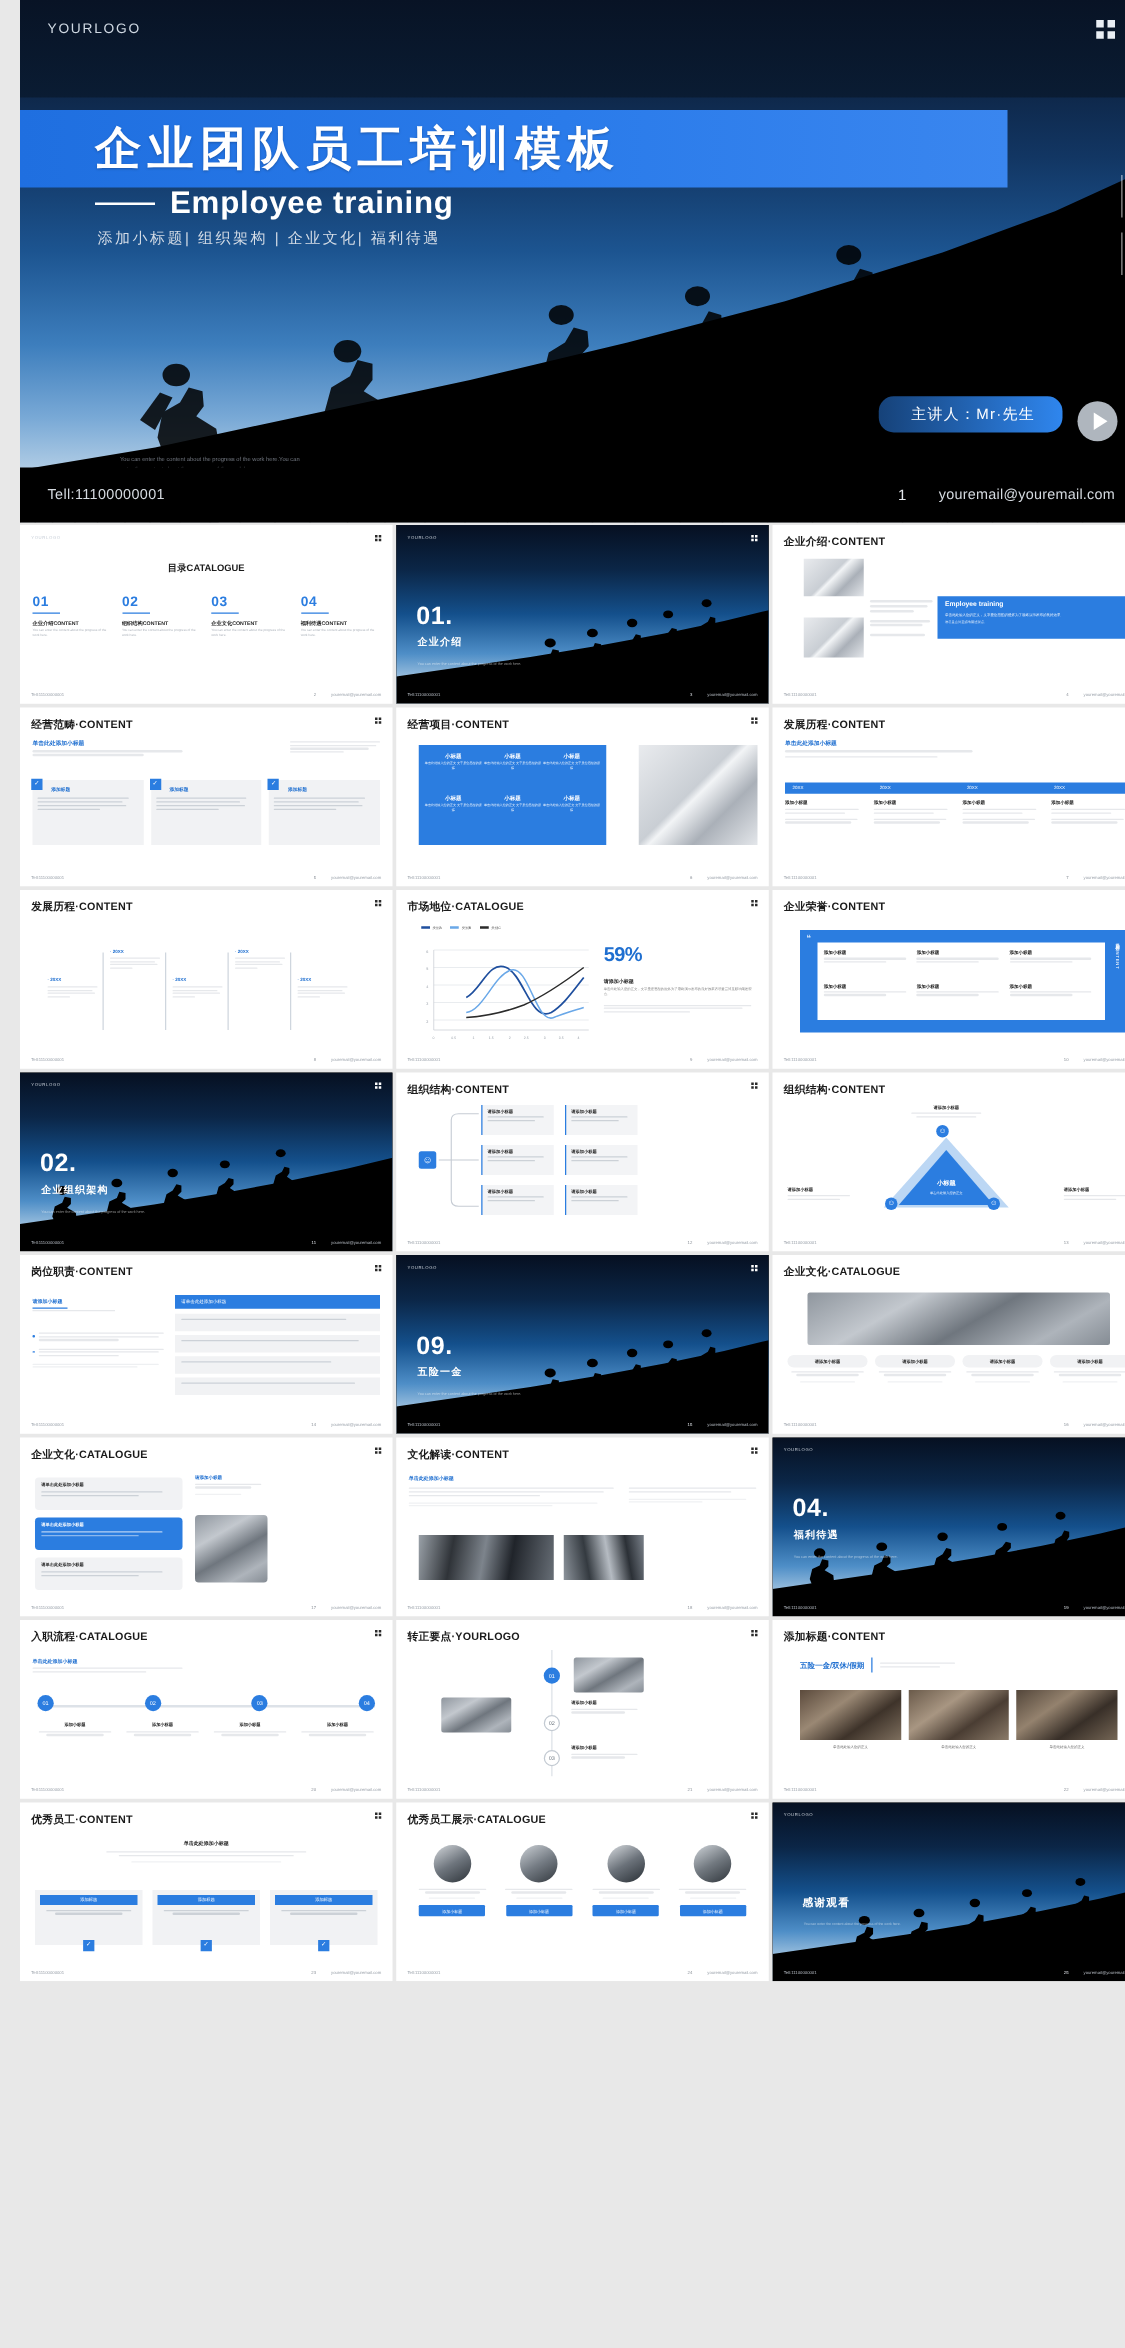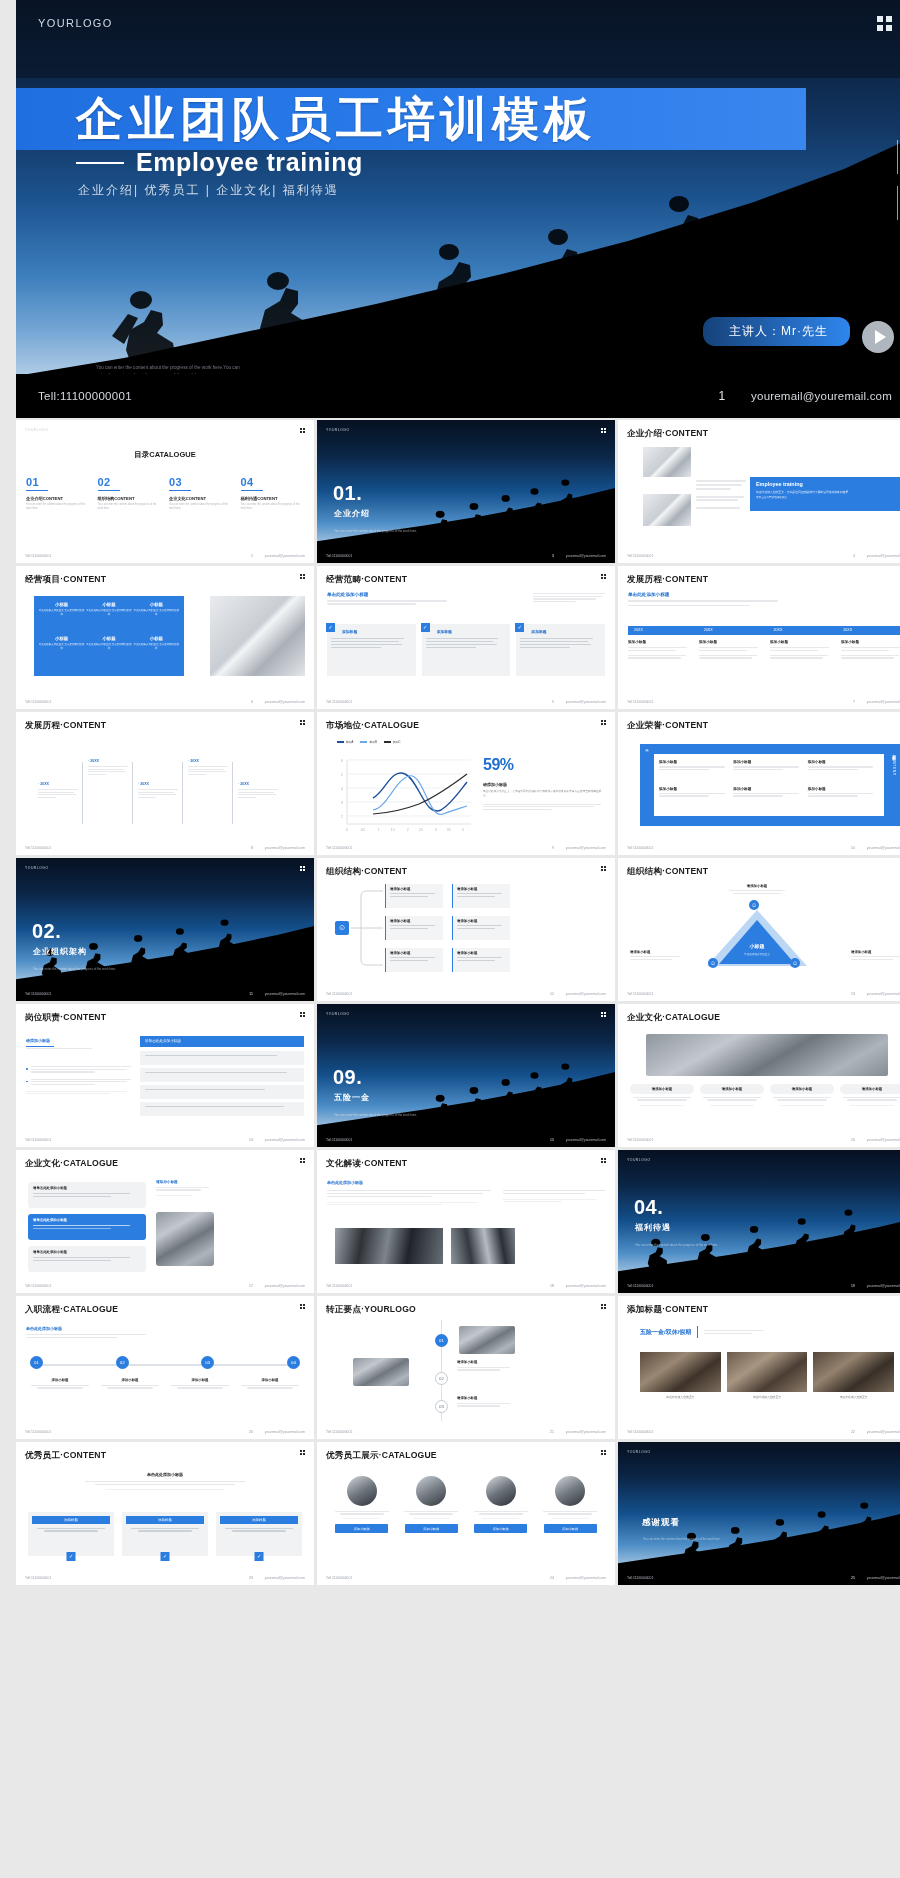--- a/index.html
+++ b/index.html
@@ -55,21 +55,21 @@
     position: absolute; top: 16px; right: 24px;
     display: grid; grid-template-columns: 6px 6px; grid-template-rows: 6px 6px; gap: 3px;
   }
   .grid-icon i { background: #e9eef4; display: block; }
   .title-band {
     position: absolute; top: 88px; left: 0; width: 790px; height: 62px;
     background: linear-gradient(to right, #1f6fe0 0%, #2a7bea 55%, #3a86ef 100%);
   }
   .title-cn {
     position: absolute; top: 90px; left: 60px;
-    font-size: 47px; color: #fff; letter-spacing: 5px; font-weight: 700;
+    font-size: 37px; color: #fff; letter-spacing: 5px; font-weight: 700;
     line-height: 58px;
     text-shadow: 0 1px 2px rgba(0,0,0,.25);
   }
   .subtitle-row {
     position: absolute; top: 148px; left: 60px;
     display: flex; align-items: center; gap: 12px;
   }
   .sub-dash { width: 48px; height: 2px; background: #fff; display: inline-block; }
   .subtitle-en { font-size: 25px; color: #fff; font-weight: 700; letter-spacing: .6px; }
   .hero-nav {
@@ -221,21 +221,21 @@
         <i></i>
       </div>
 
     <div class="title-band"></div>
     <div class="title-cn">企业团队员工培训模板</div>
 
     <div class="subtitle-row">
       <span class="sub-dash"></span>
       <span class="subtitle-en">Employee training</span>
     </div>
-    <div class="hero-nav"><span>企业介绍|  优秀员工  |  企业文化|  福利待遇</span></div>
+    <div class="hero-nav"><span>添加小标题|  组织架构  |  企业文化|  福利待遇</span></div>
 
     <div class="hero-ticks">
         <i></i>
         <i></i>
       </div>
 
     <div class="hero-faint">
       <div>You can enter the content about the progress of the work here.You can</div>
       <div>enter the content about the progress of the work here.</div>
     </div>
@@ -354,62 +354,20 @@
         <div style="color:rgba(255,255,255,.8);font-size:2.6px;line-height:4px;margin-top:2px">请尽量言简意赅地阐述观点。</div>
       </div>
       <div class="t-foot">
         <span>Tell:11100000001</span>
         <span class="pg">4</span>
         <span>youremail@youremail.com</span>
       </div>
     </div>
 
     <div class="thumb">
-      <div class="t-head">经营项目·CONTENT</div>
-      <div class="t-grid">
-          <i></i>
-          <i></i>
-          <i></i>
-          <i></i>
-        </div>
-      <div class="ph" style="position:absolute;right:9px;top:30px;width:95px;height:80px"></div>
-      <div class="blue" style="position:absolute;left:18px;top:30px;width:150px;height:80px;display:grid;grid-template-columns:1fr 1fr 1fr;grid-template-rows:1fr 1fr;padding:6px 4px">
-        <div class="ctr">
-            <div style="color:#fff;font-size:4.4px;font-weight:700">小标题</div>
-            <div style="color:rgba(255,255,255,.9);font-size:2.5px;line-height:3.6px;margin-top:2px">单击此处输入您的正文 文字是您思想的提炼</div>
-          </div>
-        <div class="ctr">
-            <div style="color:#fff;font-size:4.4px;font-weight:700">小标题</div>
-            <div style="color:rgba(255,255,255,.9);font-size:2.5px;line-height:3.6px;margin-top:2px">单击此处输入您的正文 文字是您思想的提炼</div>
-          </div>
-        <div class="ctr">
-            <div style="color:#fff;font-size:4.4px;font-weight:700">小标题</div>
-            <div style="color:rgba(255,255,255,.9);font-size:2.5px;line-height:3.6px;margin-top:2px">单击此处输入您的正文 文字是您思想的提炼</div>
-          </div>
-        <div class="ctr">
-            <div style="color:#fff;font-size:4.4px;font-weight:700">小标题</div>
-            <div style="color:rgba(255,255,255,.9);font-size:2.5px;line-height:3.6px;margin-top:2px">单击此处输入您的正文 文字是您思想的提炼</div>
-          </div>
-        <div class="ctr">
-            <div style="color:#fff;font-size:4.4px;font-weight:700">小标题</div>
-            <div style="color:rgba(255,255,255,.9);font-size:2.5px;line-height:3.6px;margin-top:2px">单击此处输入您的正文 文字是您思想的提炼</div>
-          </div>
-        <div class="ctr">
-            <div style="color:#fff;font-size:4.4px;font-weight:700">小标题</div>
-            <div style="color:rgba(255,255,255,.9);font-size:2.5px;line-height:3.6px;margin-top:2px">单击此处输入您的正文 文字是您思想的提炼</div>
-          </div>
-      </div>
-      <div class="t-foot">
-        <span>Tell:11100000001</span>
-        <span class="pg">6</span>
-        <span>youremail@youremail.com</span>
-      </div>
-    </div>
-
-    <div class="thumb">
       <div class="t-head">经营范畴·CONTENT</div>
       <div class="t-grid">
           <i></i>
           <i></i>
           <i></i>
           <i></i>
         </div>
       <div style="position:absolute;left:10px;top:26px;width:120px">
         <div class="blue-txt" style="font-size:4.6px;font-weight:700">单击此处添加小标题</div>
         <span class="sk" style="height:1.8px;width:100%;margin-top:3px"></span>
@@ -449,20 +407,62 @@
               <span class="sk d" style="height:1.3px;width:90%;margin-bottom:1.6px"></span>
               <span class="sk d" style="height:1.3px;width:84%;margin-bottom:1.6px"></span>
               <span class="sk d" style="height:1.3px;width:88%;margin-bottom:1.6px"></span>
               <span class="sk d" style="height:1.3px;width:62%"></span>
             </div>
         </div>
       </div>
       <div class="t-foot">
         <span>Tell:11100000001</span>
         <span class="pg">5</span>
+        <span>youremail@youremail.com</span>
+      </div>
+    </div>
+
+    <div class="thumb">
+      <div class="t-head">经营项目·CONTENT</div>
+      <div class="t-grid">
+          <i></i>
+          <i></i>
+          <i></i>
+          <i></i>
+        </div>
+      <div class="ph" style="position:absolute;right:9px;top:30px;width:95px;height:80px"></div>
+      <div class="blue" style="position:absolute;left:18px;top:30px;width:150px;height:80px;display:grid;grid-template-columns:1fr 1fr 1fr;grid-template-rows:1fr 1fr;padding:6px 4px">
+        <div class="ctr">
+            <div style="color:#fff;font-size:4.4px;font-weight:700">小标题</div>
+            <div style="color:rgba(255,255,255,.9);font-size:2.5px;line-height:3.6px;margin-top:2px">单击此处输入您的正文 文字是您思想的提炼</div>
+          </div>
+        <div class="ctr">
+            <div style="color:#fff;font-size:4.4px;font-weight:700">小标题</div>
+            <div style="color:rgba(255,255,255,.9);font-size:2.5px;line-height:3.6px;margin-top:2px">单击此处输入您的正文 文字是您思想的提炼</div>
+          </div>
+        <div class="ctr">
+            <div style="color:#fff;font-size:4.4px;font-weight:700">小标题</div>
+            <div style="color:rgba(255,255,255,.9);font-size:2.5px;line-height:3.6px;margin-top:2px">单击此处输入您的正文 文字是您思想的提炼</div>
+          </div>
+        <div class="ctr">
+            <div style="color:#fff;font-size:4.4px;font-weight:700">小标题</div>
+            <div style="color:rgba(255,255,255,.9);font-size:2.5px;line-height:3.6px;margin-top:2px">单击此处输入您的正文 文字是您思想的提炼</div>
+          </div>
+        <div class="ctr">
+            <div style="color:#fff;font-size:4.4px;font-weight:700">小标题</div>
+            <div style="color:rgba(255,255,255,.9);font-size:2.5px;line-height:3.6px;margin-top:2px">单击此处输入您的正文 文字是您思想的提炼</div>
+          </div>
+        <div class="ctr">
+            <div style="color:#fff;font-size:4.4px;font-weight:700">小标题</div>
+            <div style="color:rgba(255,255,255,.9);font-size:2.5px;line-height:3.6px;margin-top:2px">单击此处输入您的正文 文字是您思想的提炼</div>
+          </div>
+      </div>
+      <div class="t-foot">
+        <span>Tell:11100000001</span>
+        <span class="pg">6</span>
         <span>youremail@youremail.com</span>
       </div>
     </div>
 
     <div class="thumb">
       <div class="t-head">发展历程·CONTENT</div>
       <div class="t-grid">
           <i></i>
           <i></i>
           <i></i>

